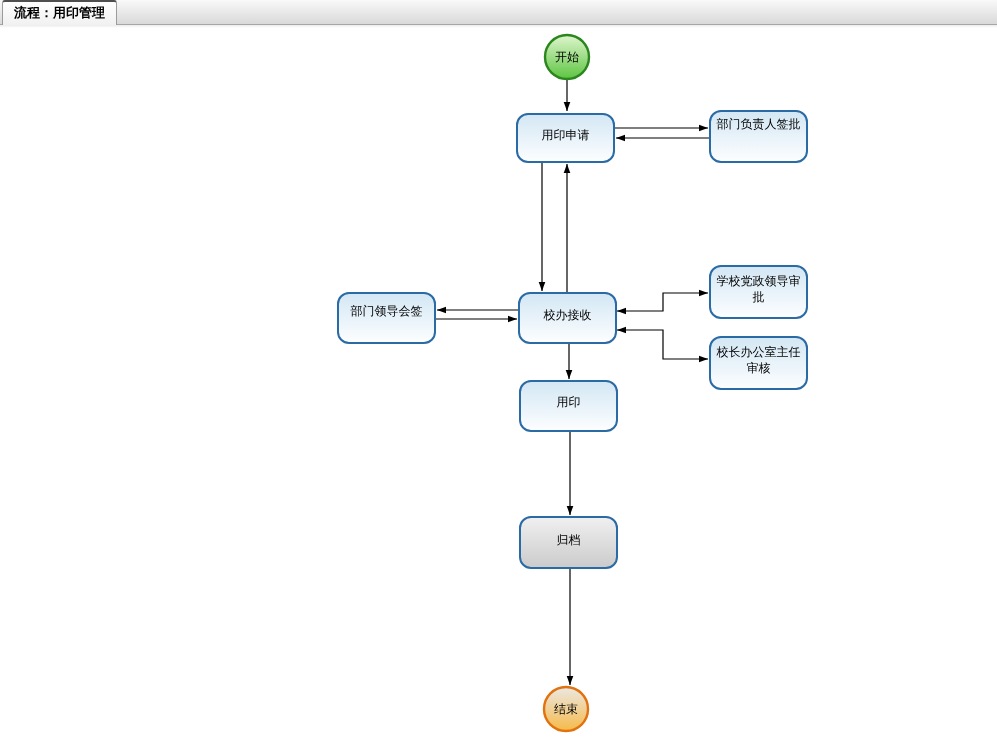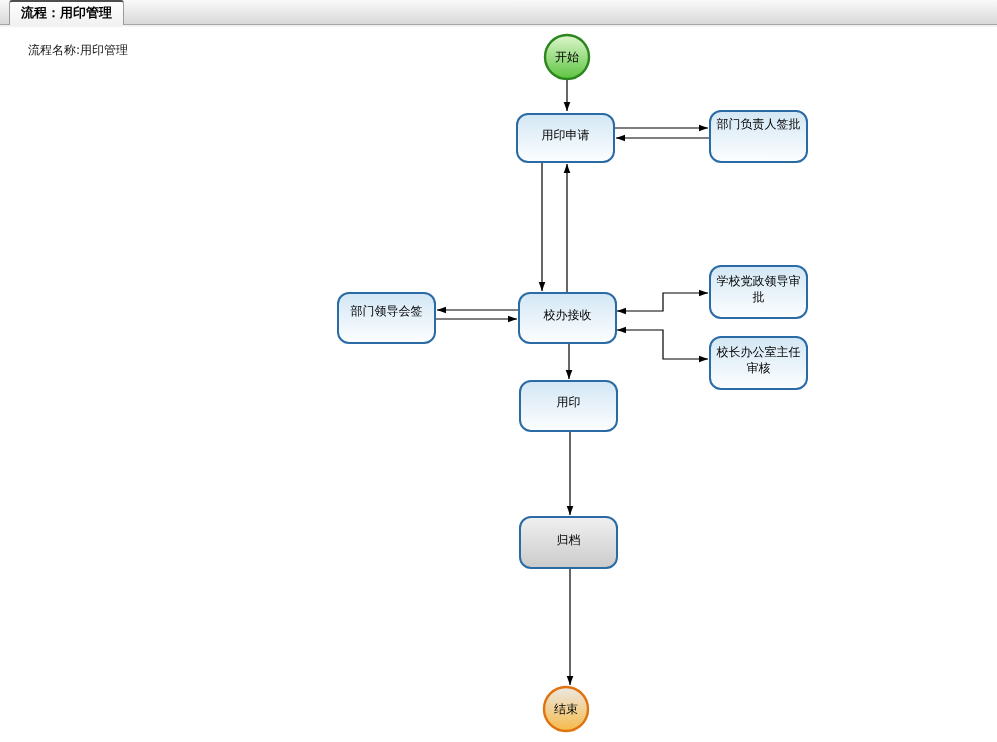--- a/index.html
+++ b/index.html
@@ -15,40 +15,39 @@
   .tabbar::after{
     content:"";position:absolute;left:0;top:25px;width:997px;height:3px;
     background:linear-gradient(#ececec,#ffffff);
   }
   .tab{
     position:absolute;left:2px;top:0;height:23px;box-sizing:content-box;
     padding:0 11px;z-index:3;
     background:linear-gradient(#fefefe,#f1f1f1);
     border:1px solid #9b9b9b;border-bottom:none;border-top:2px solid #4e4e4e;
     border-radius:3px 3px 0 0;
-    font-size:13px;font-weight:bold;color:#000;line-height:22px;white-space:nowrap;margin-left:7px;
+    font-size:13px;font-weight:bold;color:#000;line-height:22px;white-space:nowrap;
   }
   .info{
     position:absolute;left:28px;top:40px;z-index:1;
     font-size:12px;color:#141414;
   }
   .info div{height:20px;line-height:20px;white-space:nowrap;}
   svg.canvas{position:absolute;left:0;top:0;z-index:0;}
 </style>
 </head>
 <body>
 
 <div class="tabbar">
   <div class="tab">
     <span>流程：用印管理</span>
   </div>
 </div>
 
 <div class="info">
-    <div>流程名称:用印管理</div>
   </div>
 
 <svg class="canvas" width="997" height="742" viewBox="0 0 997 742">
     <defs>
       <linearGradient id="g-task" x1="0" y1="0" x2="0" y2="1">
         <stop offset="0%" stop-color="#d3e7f4"></stop>
         <stop offset="100%" stop-color="#fdfeff"></stop>
       </linearGradient>
       <linearGradient id="g-gray" x1="0" y1="0" x2="0" y2="1">
         <stop offset="0%" stop-color="#f0f0f0"></stop>

